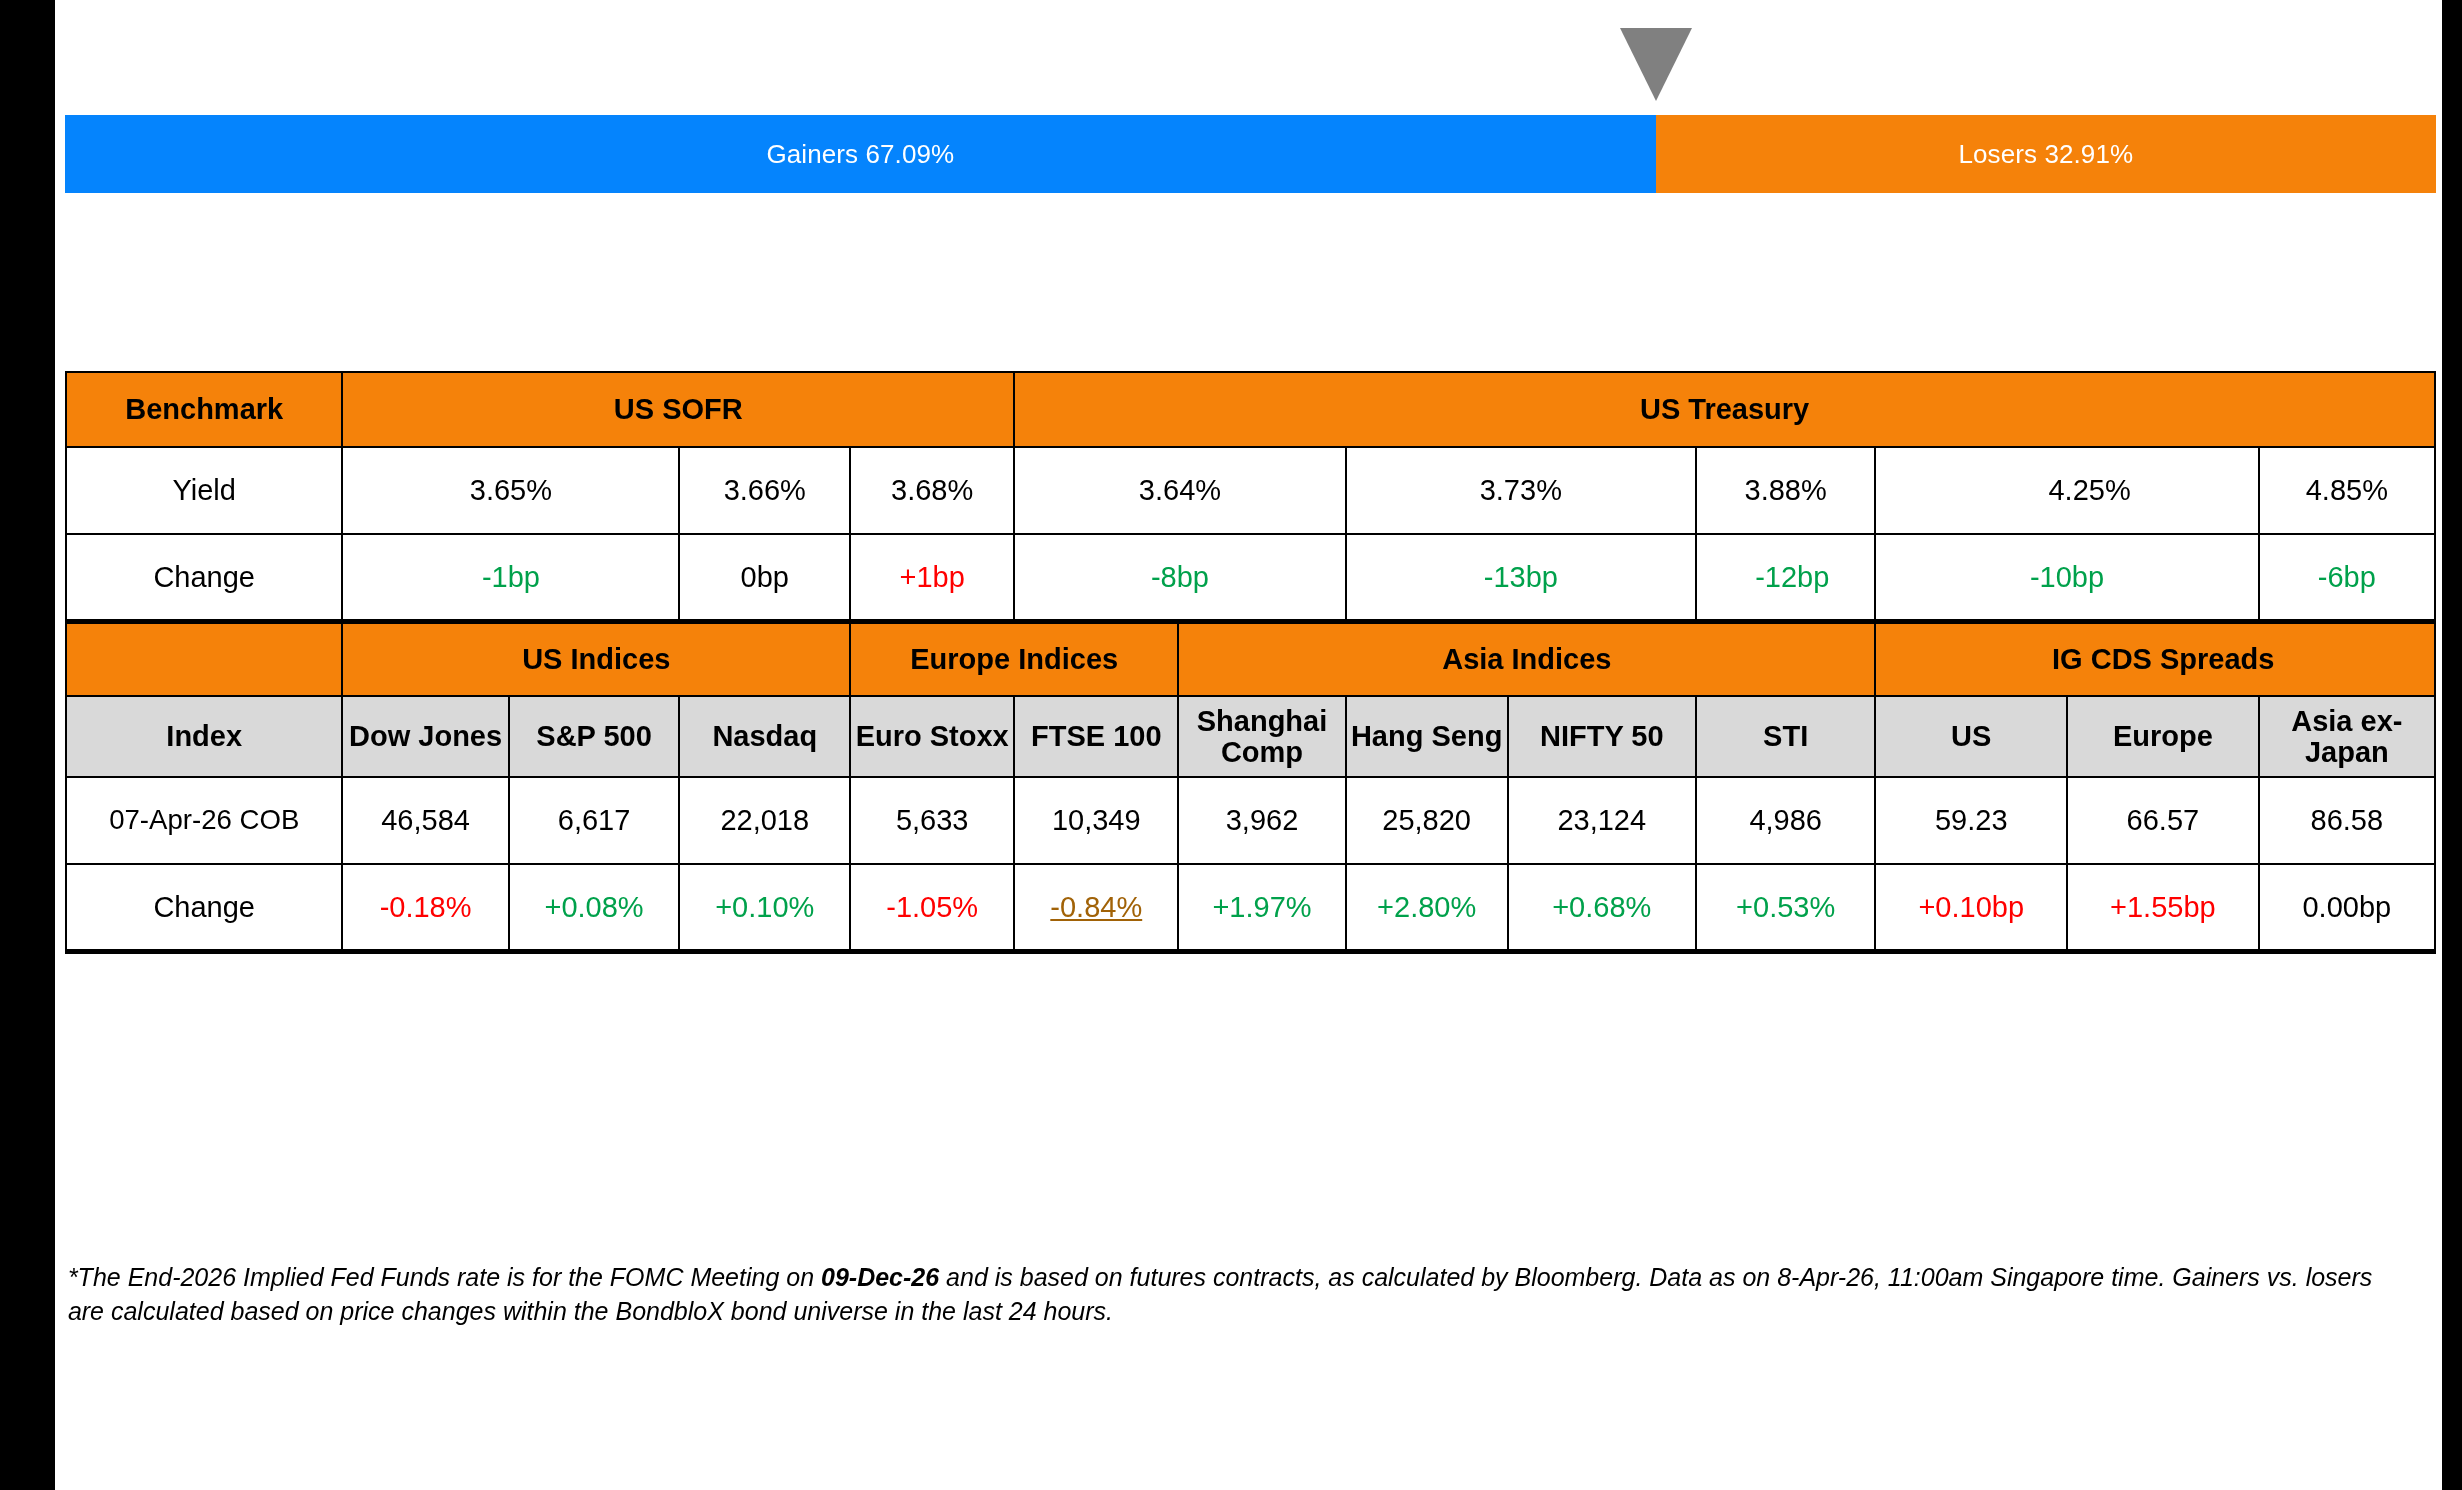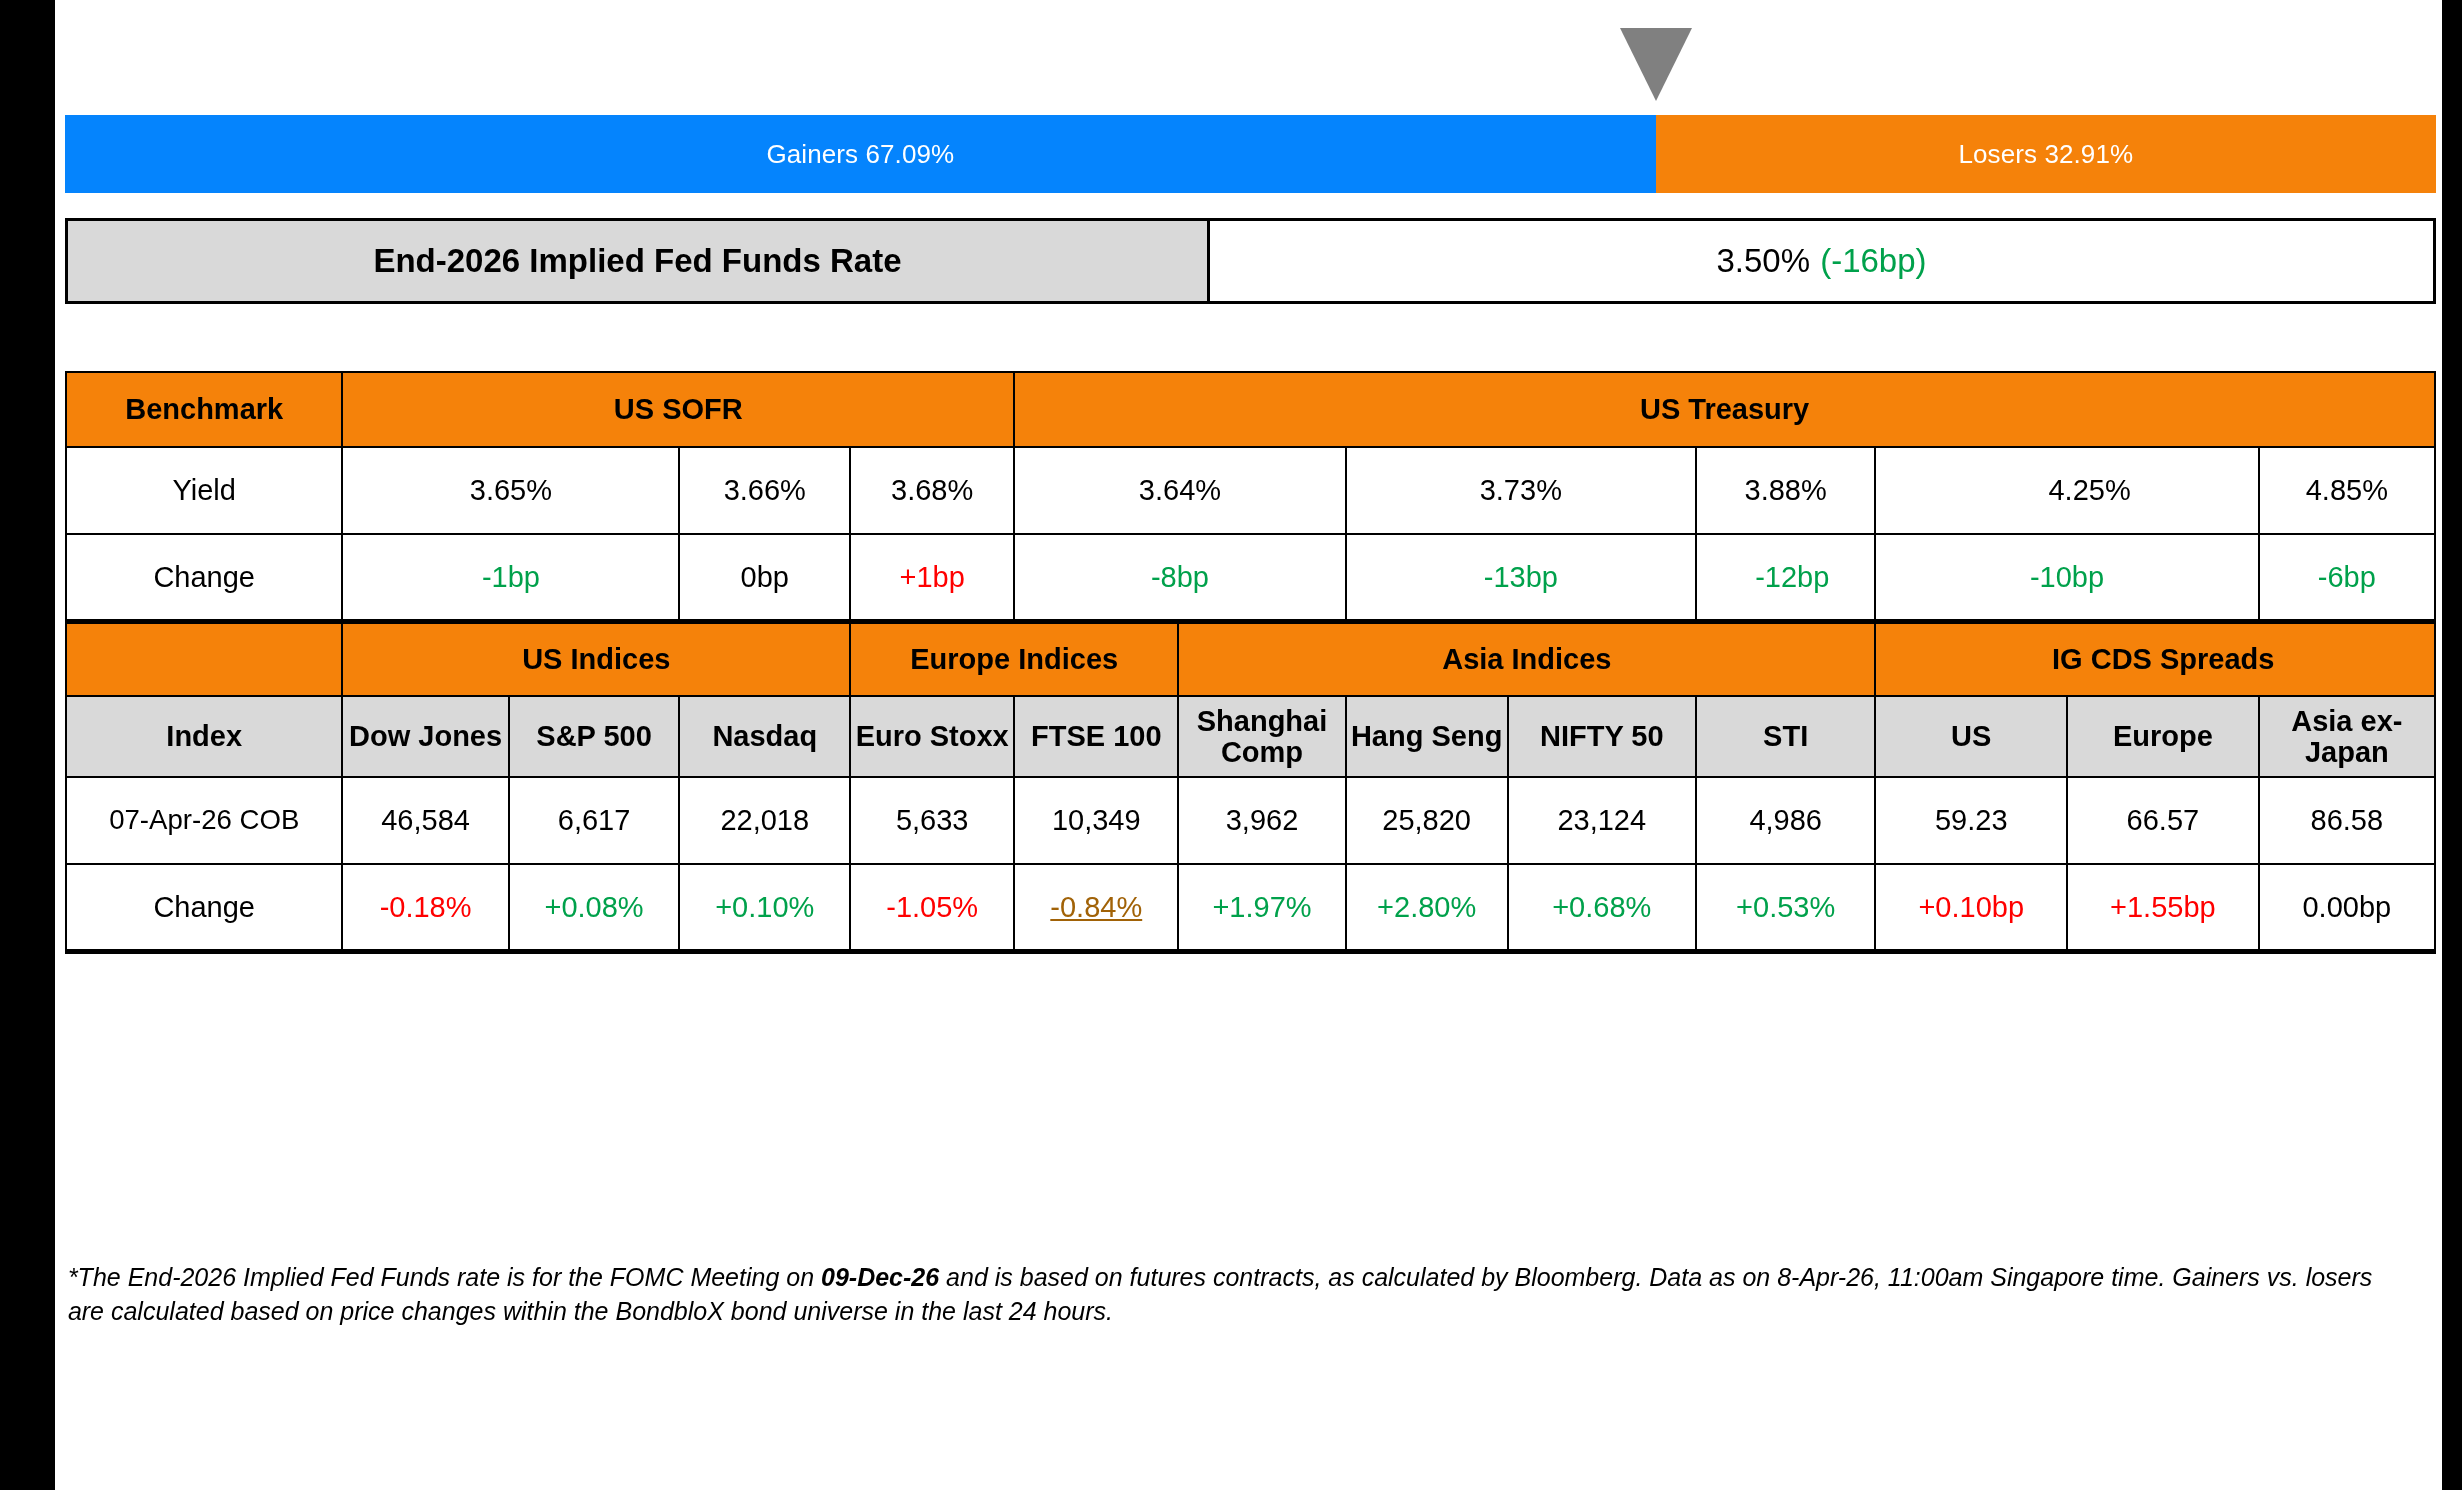--- a/index.html
+++ b/index.html
@@ -125,27 +125,20 @@
     </div>
     <div class="gl-bar">
       <div class="gl-seg gl-gain" id="seg-gain" style="width: 67.09%; background: rgb(5, 132, 253);">
         <span>Gainers 67.09%</span>
       </div>
       <div class="gl-seg gl-lose" id="seg-lose" style="width: 32.91%; background: rgb(245, 130, 10);">
         <span>Losers 32.91%</span>
       </div>
     </div>
 
-    <div class="fed-strip">
-      <div class="fed-label">End-2026 Implied Fed Funds Rate</div>
-      <div class="fed-value">
-        <span>3.50%</span>
-        <span class="delta">(-16bp)</span>
-      </div>
-    </div>
 
     <table class="grid">
       <colgroup id="cols">
           <col style="width: 251px;">
           <col style="width: 151px;">
           <col style="width: 155px;">
           <col style="width: 155px;">
           <col style="width: 149px;">
           <col style="width: 149px;">
           <col style="width: 152px;">

